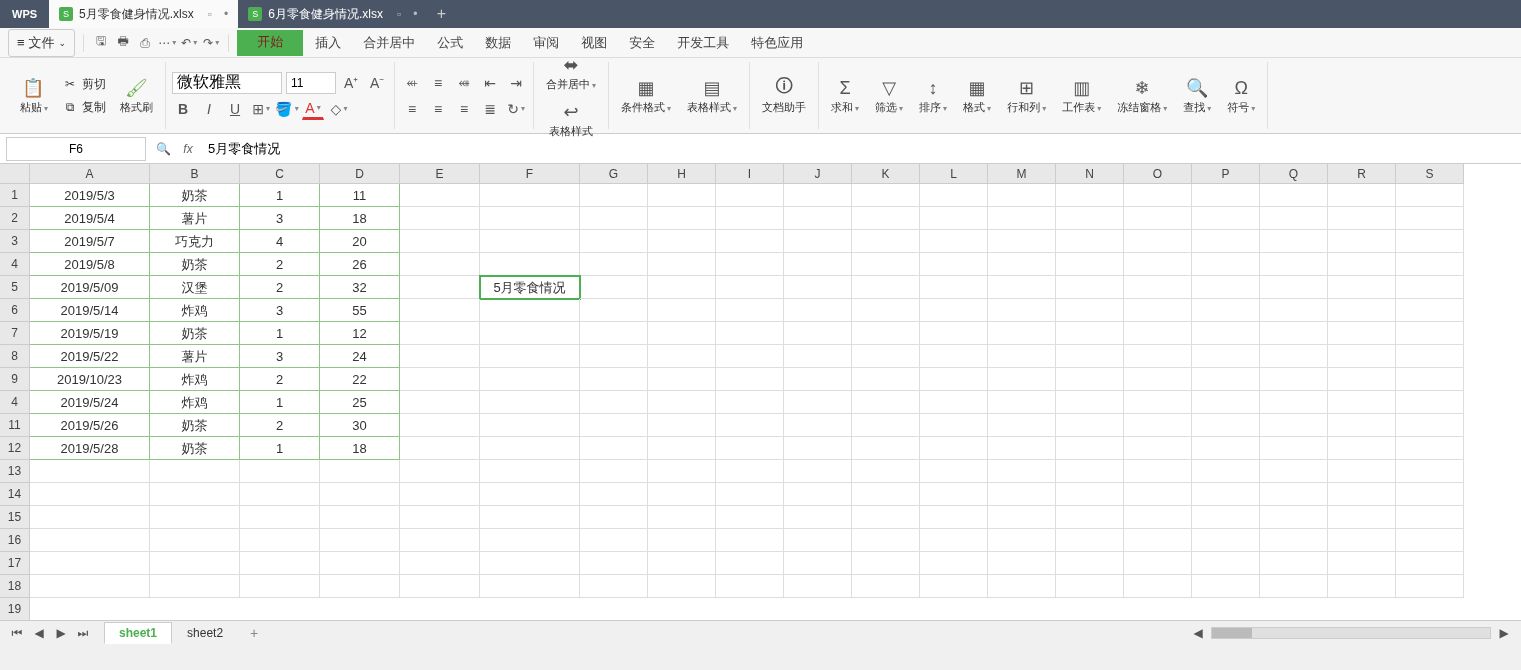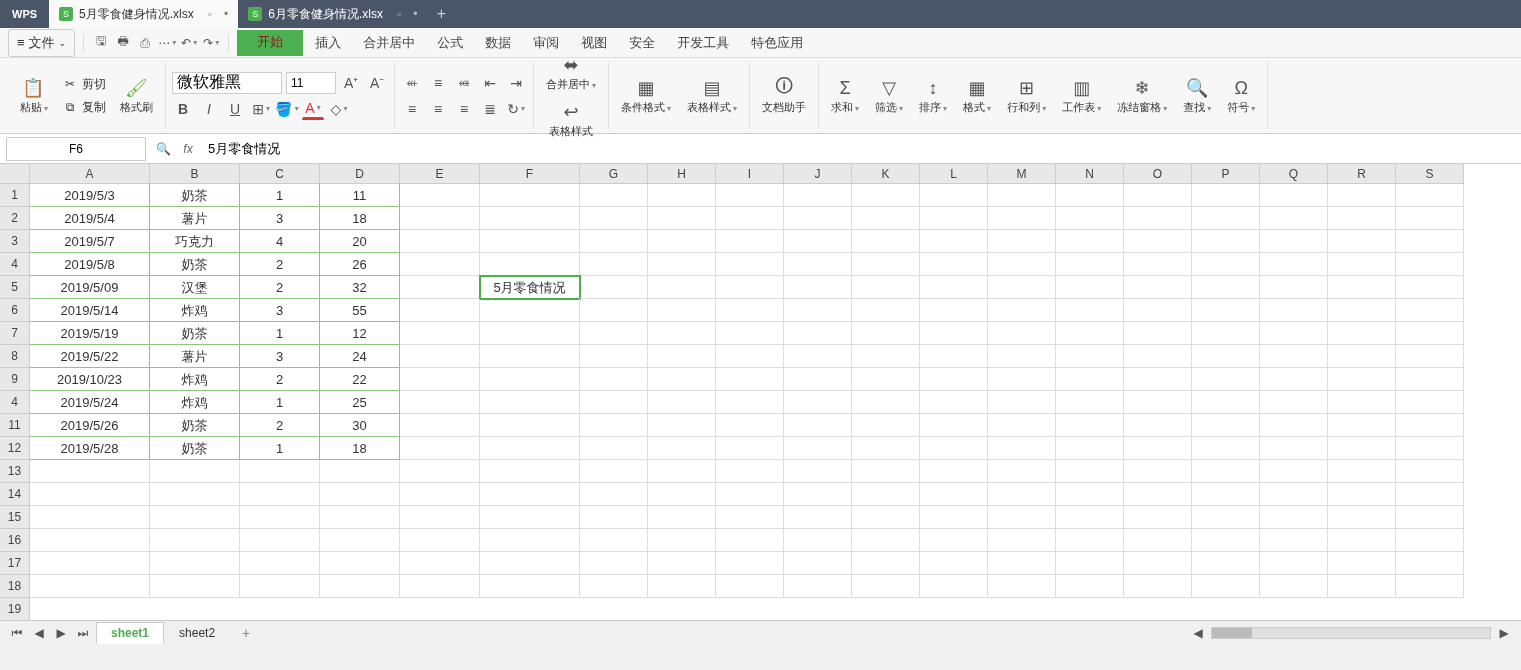--- a/index.html
+++ b/index.html
@@ -681,21 +681,21 @@
         <div class="cell" style="width: 68px;"></div>
       </div>
     </div>
 </div>
 
 <div class="statusbar">
   <span class="mini-icon">⏮</span>
   <span class="mini-icon">◀</span>
   <span class="mini-icon">▶</span>
   <span class="mini-icon">⏭</span>
-  <div id="sheet-tabs" style="display:flex;">
+  <div id="sheet-tabs" style="display:flex;margin-left:8px;">
       <div class="sheet-tab active">sheet1</div>
       <div class="sheet-tab">sheet2</div>
     </div>
   <div class="add-sheet">+</div>
   <div class="spacer"></div>
   <span class="mini-icon">◀</span>
   <div class="scroll-track">
       <div class="scroll-thumb"></div>
     </div>
   <span class="mini-icon">▶</span>

